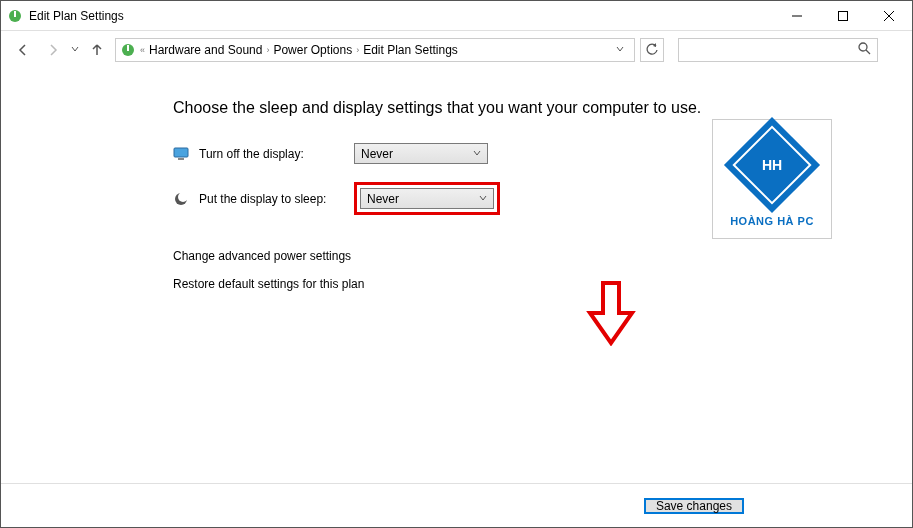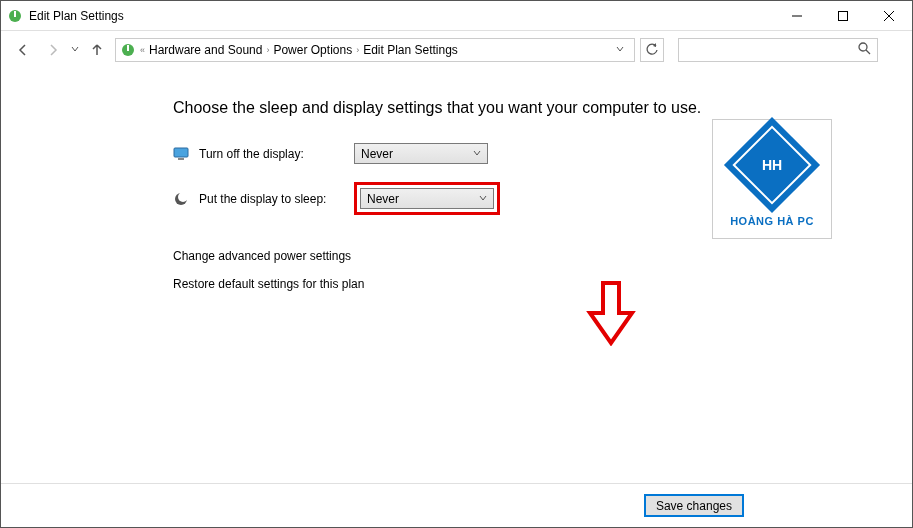--- a/index.html
+++ b/index.html
@@ -174,21 +174,21 @@
       height: 44px;
       border-top: 1px solid #e0e0e0;
       display: flex;
       align-items: center;
       justify-content: flex-end;
       padding-right: 168px;
       gap: 8px;
     }
     .btn {
       min-width: 86px;
-      height: 23px;
+      height: 16px;
       border: 1px solid #adadad;
       background: linear-gradient(#f0f0f0, #e1e1e1);
       font-size: 12px;
       display: flex;
       align-items: center;
       justify-content: center;
       padding: 0 10px;
     }
     .btn.primary {
       border: 2px solid #0078d7;

